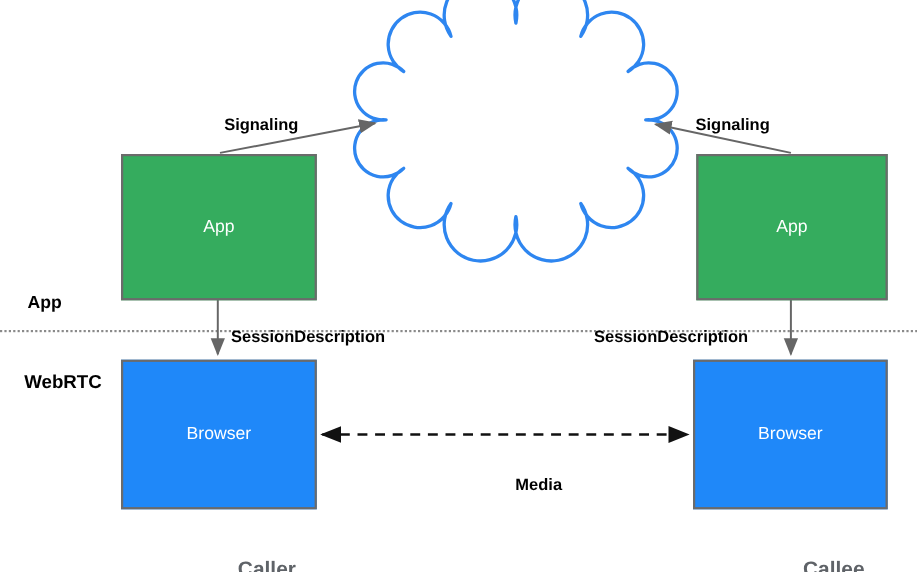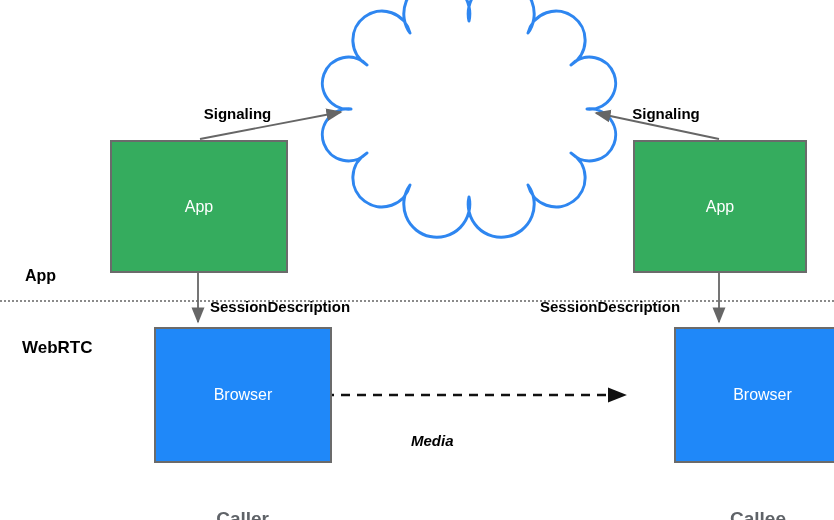--- a/index.html
+++ b/index.html
@@ -29,41 +29,41 @@
     box-sizing: border-box;
     border: 2px solid var(--box_border, #6b6b6b);
     display: flex;
     align-items: center;
     justify-content: center;
     color: #ffffff;
     font-size: 16px;
     z-index: 2;
   }
   .app-box { background: var(--app_fill, #35AC5E); }
-  .browser-box { background: var(--browser_fill, #1F88F9); margin-left: 44px; }
+  .browser-box { background: var(--browser_fill, #1F88F9); }
   #caller-app    { left: 110px; top: 140px; width: 178px; height: 133px; }
   #callee-app    { left: 633px; top: 140px; width: 174px; height: 133px; }
   #caller-browser{ left: 110px; top: 327px; width: 178px; height: 136px; }
   #callee-browser{ left: 630px; top: 327px; width: 177px; height: 136px; }
   .lbl {
     position: absolute;
     color: #000000;
     font-weight: bold;
     font-size: 15px;
     white-space: nowrap;
     z-index: 3;
     margin-top: 12px;
   }
   #signaling-left  { left: 160px; top: 93px;  width: 155px; text-align: center; }
   #signaling-right { left: 590px; top: 93px;  width: 152px; text-align: center; }
   #session-left    { left: 210px; top: 286px; }
   #session-right   { left: 540px; top: 286px; }
   #lane-app        { left: 25px;  top: 255px; font-size: 16px; }
   #lane-webrtc     { left: 22px;  top: 326px; font-size: 17px; }
-  #media-label     { left: 411px; top: 420px; width: 100px; text-align: left; font-style: italic; }
+  #media-label     { left: 411px; top: 420px; width: 100px; text-align: right; }
   .footer {
     position: absolute;
     top: 476px;
     width: 140px;
     text-align: right;
     color: var(--footer_text, #5f6368);
     font-weight: bold;
     font-size: 19px;
     z-index: 3;
     margin-top: 32px;

